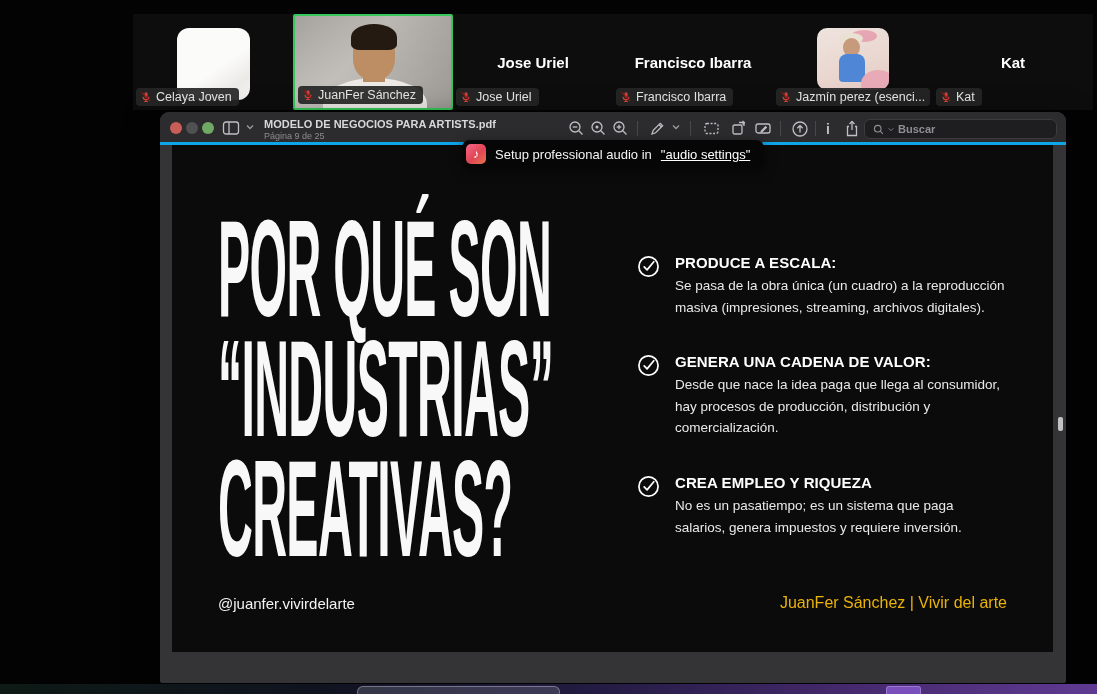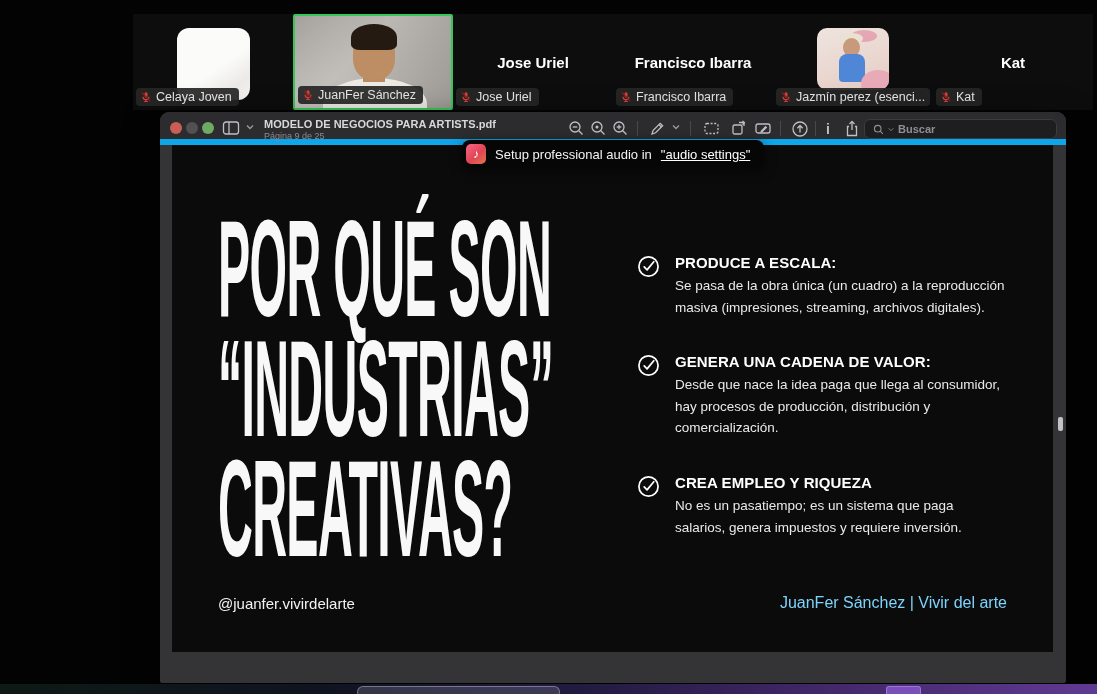--- a/index.html
+++ b/index.html
@@ -30,21 +30,21 @@
                            background:linear-gradient(135deg,rgba(90,88,84,.55),rgba(90,88,84,0) 60%); }
   .video-feed .vf-body { position:absolute; left:28px; bottom:-22px; width:104px; height:52px; border-radius:50% 50% 0 0; background:#edeae5; }
   .video-feed .vf-neck { position:absolute; left:68px; bottom:26px; width:22px; height:14px; background:#b98b63; }
   .video-feed .vf-head { position:absolute; left:58px; top:14px; width:42px; height:50px; border-radius:46% 46% 42% 42%; background:#bd8d64; }
   .video-feed .vf-hair { position:absolute; left:56px; top:8px; width:46px; height:26px; border-radius:50% 50% 20% 20%; background:#241a12; }
 
   
   .window { position:absolute; left:160px; top:112px; width:906px; height:571px; background:#343437;
             border-radius:9px 9px 3px 3px; box-shadow:0 12px 34px rgba(0,0,0,.6); }
   .titlebar { position:absolute; left:0; top:0; width:100%; height:33px; background:#2c2c2e;
-              border-radius:9px 9px 0 0; border-bottom:6px solid #0ea5e9; }
+              border-radius:9px 9px 0 0; border-bottom:3px solid #0ea5e9; }
   .light { position:absolute; top:10px; width:12px; height:12px; border-radius:50%; }
   .l-red   { left:10px; background:#c75f58; }
   .l-gray  { left:26px; background:#515154; }
   .l-green { left:42px; background:#6fa963; }
   .tb-icon { position:absolute; top:8px; color:#bfbfc4; display:flex; align-items:center; }
   .tb-sep  { position:absolute; top:9px; width:1px; height:15px; background:#48484b; }
   .doc-title { position:absolute; left:104px; top:6px; font-size:11px; font-weight:bold; color:#d8d8da; white-space:nowrap; }
   .doc-page  { position:absolute; left:104px; top:19px; font-size:9px; color:#8b8b90; }
   .searchbox { position:absolute; left:704px; top:7px; width:193px; height:20px; background:#1e1e20;
                border:1px solid #3c3c3f; border-radius:6px; display:flex; align-items:center; gap:4px;
@@ -58,21 +58,21 @@
   .heading { position:absolute; left:46px; top:63px; font-size:138px; font-weight:900; line-height:120px;
              letter-spacing:-2px; transform:scaleX(.35); transform-origin:top left; white-space:nowrap; color:#f8f8f8; }
   .bullets { position:absolute; left:465px; top:0; width:370px; }
   .bullet { position:absolute; left:0; display:flex; gap:15px; }
   .b1 { top:109px; } .b2 { top:208px; } .b3 { top:329px; }
   .bullet .bicon { flex:0 0 23px; padding-top:1px; }
   .btxt { width:332px; }
   .btitle { font-size:15px; font-weight:bold; color:#fff; margin-bottom:4px; letter-spacing:.1px; }
   .bbody { font-size:13.5px; line-height:21.5px; color:#e9e9e9; }
   .footer-left  { position:absolute; left:46px;  top:450px; font-size:15px; color:#f2f2f2; }
-  .footer-right { position:absolute; right:46px; top:449px; font-size:16px; color:#7dd3fc; }
+  .footer-right { position:absolute; right:46px; top:449px; font-size:16px; color:#eab308; }
 
   
   .notif { position:absolute; left:462px; top:140px; height:28px; display:flex; align-items:center; gap:9px;
            background:#060606; border-radius:8px; padding:0 14px 0 4px;
            box-shadow:0 3px 12px rgba(0,0,0,.55); color:#f3f3f3; font-size:13px; white-space:nowrap; z-index:5; }
   .notif-icn { width:20px; height:20px; border-radius:5px; display:flex; align-items:center; justify-content:center;
                background:linear-gradient(140deg,#f2607f 10%,#e04553 55%,#e4764d 100%); color:#fff; font-size:12px; }
   .notif a { color:#fff; text-decoration:underline; }
 
   

